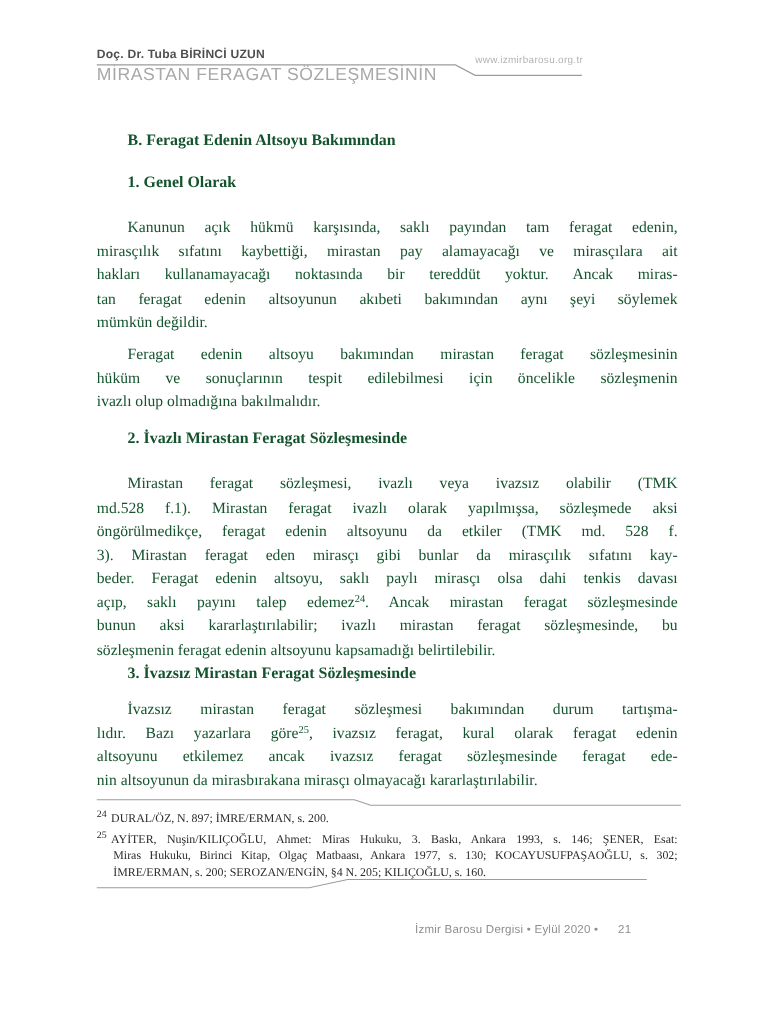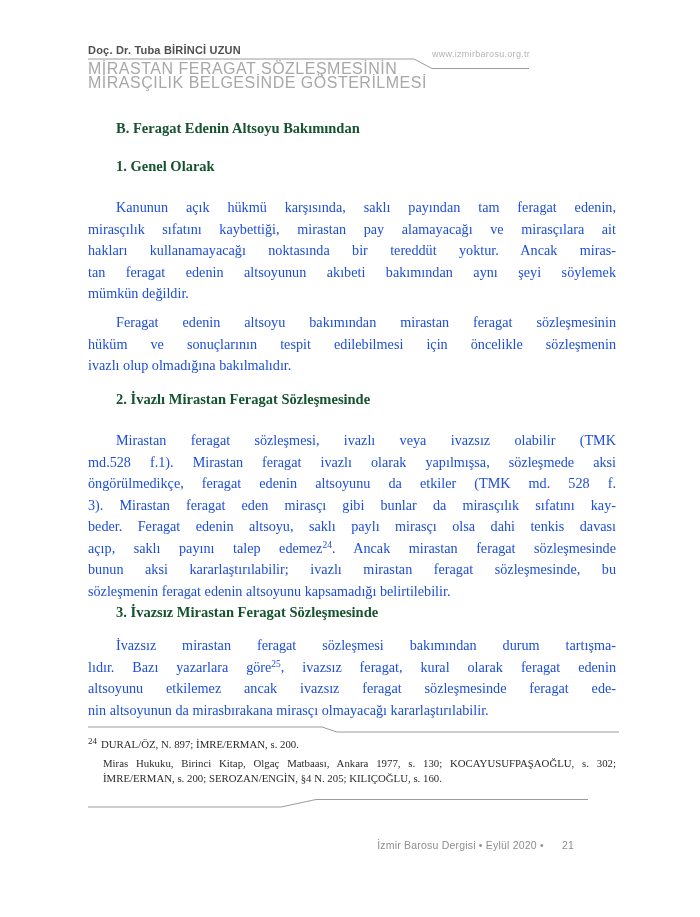--- a/index.html
+++ b/index.html
@@ -37,21 +37,21 @@
   .article-body {
     position: absolute; left: 88px; top: 0; width: 528px; height: 917px;
   }
   .heading {
     position: absolute; left: 0; right: 0;
     padding-left: 28px;
     font-size: 14.5px; font-weight: 700; color: #14532d;
   }
   .paragraph {
     position: absolute; left: 0; right: 0;
-    font-size: 14.2px; color: #1d4ed8;
+    font-size: 14.2px; color: #14532d;
   }
   .paragraph .line {
     line-height: 21.5px;
     text-align: justify;
     -moz-text-align-last: justify;
     text-align-last: justify;
     white-space: normal;
   }
   .paragraph .line.first { text-indent: 28px; }
   .paragraph .line.last { text-align-last: left; -moz-text-align-last: left; }
@@ -99,21 +99,20 @@
     <polyline points="88,727 322,727 337,732 619,732" fill="none" stroke="#9c9c9c" stroke-width="1"></polyline>
     <polyline points="88,807 281,807 316,799.5 588,799.5" fill="none" stroke="#9c9c9c" stroke-width="1"></polyline>
   </svg>
 
   <div class="author">Doç. Dr. Tuba BİRİNCİ UZUN</div>
 
   <div class="website">www.izmirbarosu.org.tr</div>
 
   <div class="article-title">
     <div>MİRASTAN FERAGAT SÖZLEŞMESİNİN</div>
-    <div>MİRASÇILIK BELGESİNDE GÖSTERİLMESİ</div>
   </div>
 
   <div class="article-body">
       <div class="heading" style="top: 120px;">B. Feragat Edenin Altsoyu Bakımından</div>
       <div class="heading" style="top: 158px;">1. Genel Olarak</div>
       <div class="paragraph" style="top: 197px;">
         <div class="line first">Kanunun açık hükmü karşısında, saklı payından tam feragat edenin,</div>
         <div class="line">mirasçılık sıfatını kaybettiği, mirastan pay alamayacağı ve mirasçılara ait</div>
         <div class="line">hakları kullanamayacağı noktasında bir tereddüt yoktur. Ancak miras-</div>
         <div class="line">tan feragat edenin altsoyunun akıbeti bakımından aynı şeyi söylemek</div>
@@ -142,20 +141,21 @@
         <div class="line">altsoyunu etkilemez ancak ivazsız feragat sözleşmesinde feragat ede-</div>
         <div class="line last">nin altsoyunun da mirasbırakana mirasçı olmayacağı kararlaştırılabilir.</div>
       </div>
     </div>
 
   <div id="footnotes-section">
       <div class="footnote" style="top: 737px;">
         <div class="fn-line first last"><sup class="fn-num">24</sup>DURAL/ÖZ, N. 897; İMRE/ERMAN, s. 200.</div>
       </div>
       <div class="footnote" style="top: 756px;">
+        <div class="fn-line first"><sup class="fn-num">25</sup>AYİTER, Nuşin/KILIÇOĞLU, Ahmet: Miras Hukuku, 3. Baskı, Ankara 1993, s. 146; ŞENER, Esat:</div>
         <div class="fn-line">Miras Hukuku, Birinci Kitap, Olgaç Matbaası, Ankara 1977, s. 130; KOCAYUSUFPAŞAOĞLU, s. 302;</div>
         <div class="fn-line last">İMRE/ERMAN, s. 200; SEROZAN/ENGİN, §4 N. 205; KILIÇOĞLU, s. 160.</div>
       </div>
     </div>
 
   <div class="footer-line">
     <span>İzmir Barosu Dergisi • Eylül 2020 •</span><span class="page-num">21</span>
   </div>
 
 </div>

